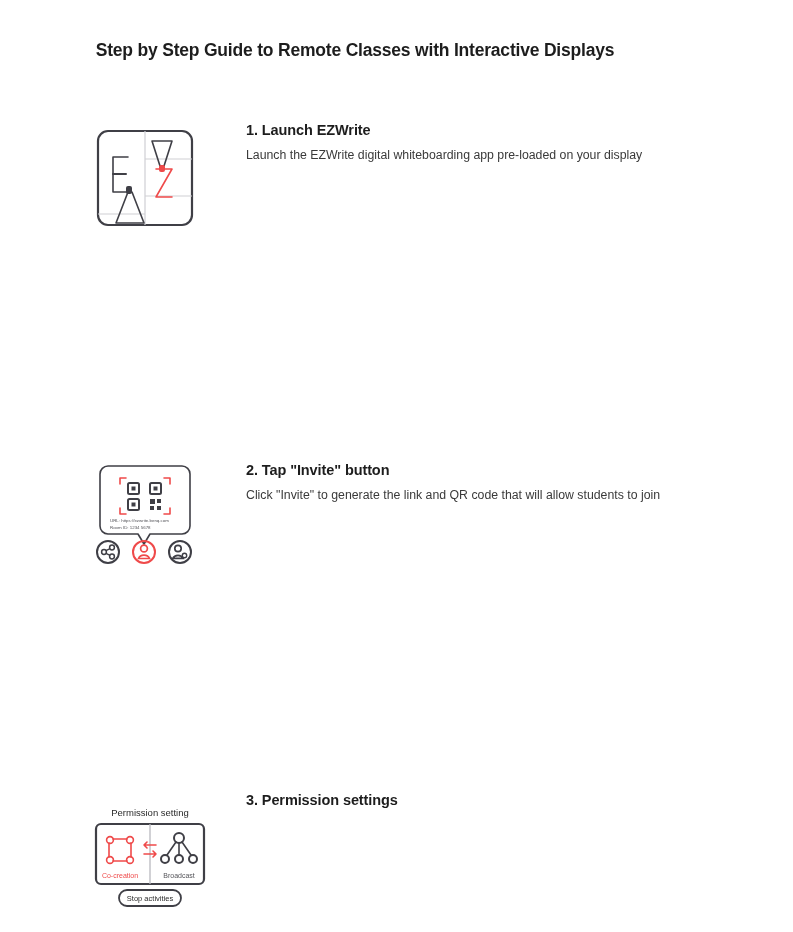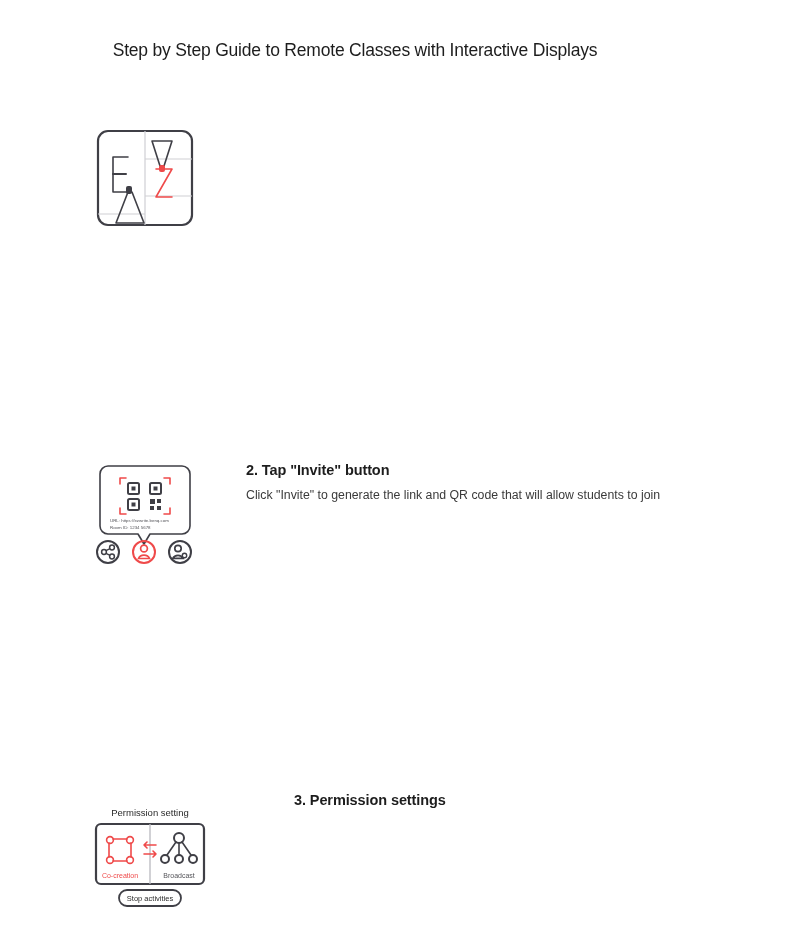--- a/index.html
+++ b/index.html
@@ -15,21 +15,21 @@
     position: relative;
     overflow: hidden;
   }
   .page-title {
     position: absolute;
     top: 28px;
     left: 0;
     width: 710px;
     text-align: center;
     font-size: 17.5px;
-    font-weight: normal;
+    font-weight: bold;
     letter-spacing: -0.2px;
     color: #1d1d1d;
   }
   .steps {
     position: absolute;
     top: 82px;
     left: 0;
     width: 793px;
   }
   .step {
@@ -62,21 +62,21 @@
     color: #3a3a3a;
     margin: 0;
   }
 
   
   .step-1 .step-icon { top: 10px; }
   .step-1 .step-text { top: 40px; }
   .step-2 .step-icon { top: 178px; }
   .step-2 .step-text { top: 210px; }
   .step-3 .step-icon { top: 348px; }
-  .step-3 .step-text { top: 370px; margin-left: 48px; }
+  .step-3 .step-text { top: 370px; }
 
   .icon-svg { display: block; }
   .tiny-line {
     fill: none;
     stroke: #3f3f46;
     stroke-width: 1.6;
     stroke-linecap: round;
     stroke-linejoin: round;
   }
   .tiny-line-red {
@@ -111,20 +111,24 @@
         <line x1="27" y1="50" x2="40" y2="50" stroke="#3f3f46" stroke-width="2" stroke-linecap="round"></line>
 
         <path class="tiny-line-red" d="M70 45 L86 45 L70 73 L86 73" stroke-width="2"></path>
 
         <path class="tiny-line" d="M66 17 L86 17 L78 42 L74 42 Z"></path>
         <rect x="73" y="41" width="6" height="7" rx="2" fill="#ef4a4a"></rect>
 
         <path class="tiny-line" d="M30 99 L42 68 L46 68 L58 99 Z"></path>
         <rect x="40" y="62" width="6" height="8" rx="2" fill="#3f3f46"></rect>
       </svg>
+    </div>
+    <div class="step-text">
+      <h2 class="step-heading">1. Launch EZWrite</h2>
+      <p class="step-body">Launch the EZWrite digital whiteboarding app pre-loaded on your display</p>
     </div>
   </div>
 
   <div class="step step-2">
     <div class="step-icon">
       <svg class="icon-svg" width="118" height="118" viewBox="0 0 118 118">
 
         <path class="tiny-line" d="M22 4 H96 a8 8 0 0 1 8 8 V64 a8 8 0 0 1 -8 8 H64 L58 82 L52 72 H22 a8 8 0 0 1 -8 -8 V12 a8 8 0 0 1 8 -8 Z" stroke-width="2.2"></path>
 
         <path class="tiny-line-red" d="M40 16 L34 16 L34 22"></path>

